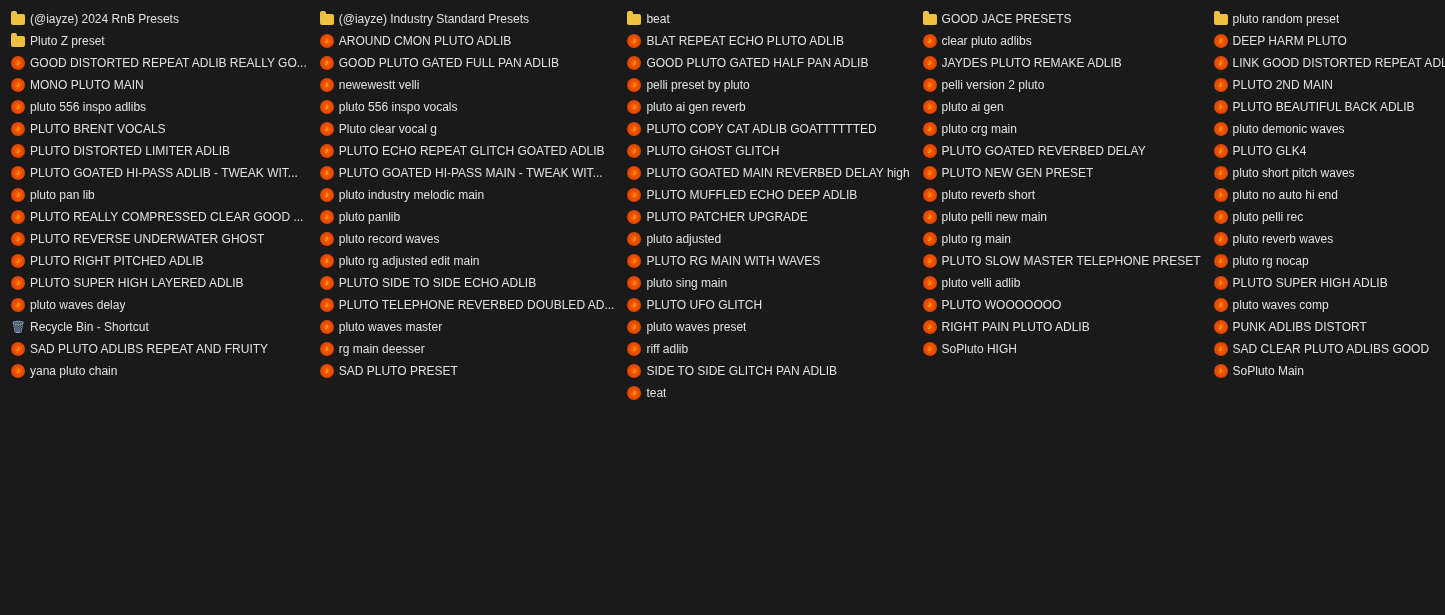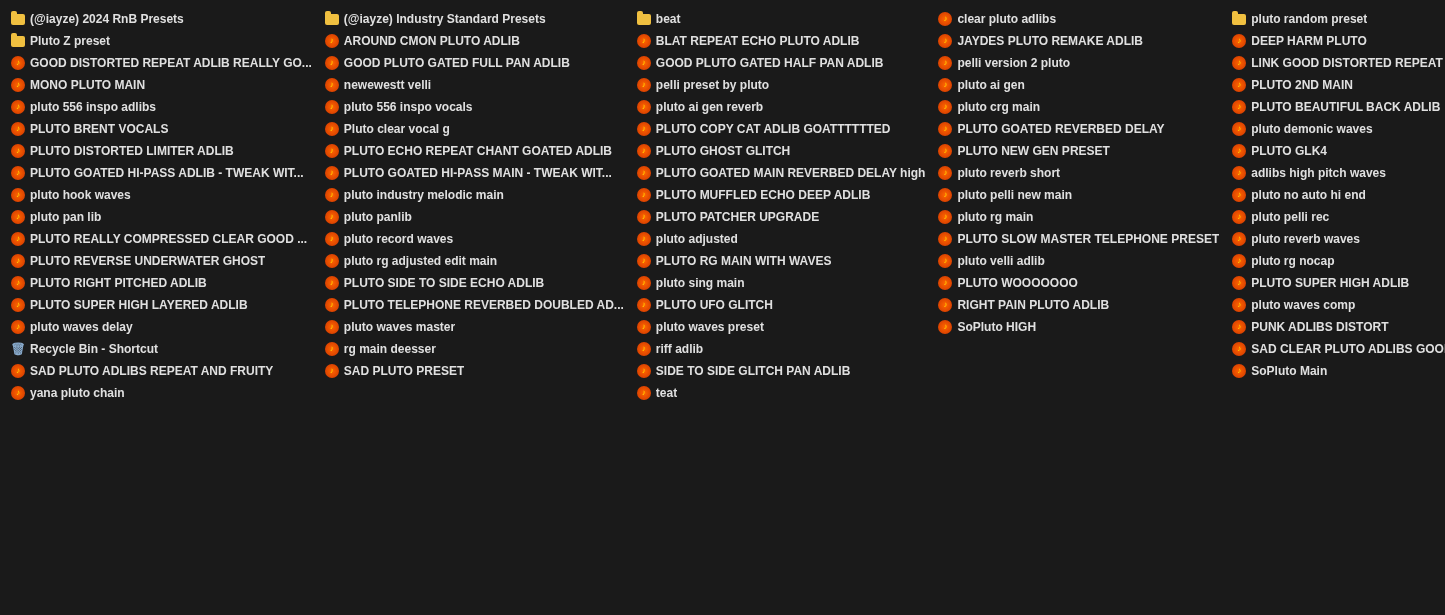--- a/index.html
+++ b/index.html
@@ -10,21 +10,20 @@
       font-size: 12px;
       width: 1445px;
       min-height: 615px;
       overflow-x: hidden;
     }
     .grid-container {
       display: grid;
       grid-template-columns: repeat(5, 1fr);
       padding: 8px 4px;
       gap: 0;
-      font-weight: bold;
     }
     .column {
       display: flex;
       flex-direction: column;
       padding: 0 4px;
     }
     .item {
       display: flex;
       align-items: center;
       padding: 3px 2px;
@@ -143,26 +142,20 @@
       <div class="item">
         <span class="item-icon">
           <div class="icon-preset"></div>
         </span>
         <span class="item-label">PLUTO GOATED HI-PASS ADLIB - TWEAK WIT...</span>
       </div>
       <div class="item">
         <span class="item-icon">
           <div class="icon-preset"></div>
         </span>
-        <span class="item-label">pluto hook waves</span>
-      </div>
-      <div class="item">
-        <span class="item-icon">
-          <div class="icon-preset"></div>
-        </span>
         <span class="item-label">pluto pan lib</span>
       </div>
       <div class="item">
         <span class="item-icon">
           <div class="icon-preset"></div>
         </span>
         <span class="item-label">PLUTO REALLY COMPRESSED CLEAR GOOD ...</span>
       </div>
       <div class="item">
         <span class="item-icon">
@@ -241,21 +234,21 @@
       <div class="item">
         <span class="item-icon">
           <div class="icon-preset"></div>
         </span>
         <span class="item-label">Pluto clear vocal g</span>
       </div>
       <div class="item">
         <span class="item-icon">
           <div class="icon-preset"></div>
         </span>
-        <span class="item-label">PLUTO ECHO REPEAT CHANT GOATED ADLIB</span>
+        <span class="item-label">PLUTO ECHO REPEAT GLITCH GOATED ADLIB</span>
       </div>
       <div class="item">
         <span class="item-icon">
           <div class="icon-preset"></div>
         </span>
         <span class="item-label">PLUTO GOATED HI-PASS MAIN - TWEAK WIT...</span>
       </div>
       <div class="item">
         <span class="item-icon">
           <div class="icon-preset"></div>
@@ -417,20 +410,26 @@
       <div class="item">
         <span class="item-icon">
           <div class="icon-preset"></div>
         </span>
         <span class="item-label">teat</span>
       </div>
     </div>
     <div class="column">
       <div class="item">
         <span class="item-icon">
+          <div class="icon-folder"></div>
+        </span>
+        <span class="item-label">GOOD JACE PRESETS</span>
+      </div>
+      <div class="item">
+        <span class="item-icon">
           <div class="icon-preset"></div>
         </span>
         <span class="item-label">clear pluto adlibs</span>
       </div>
       <div class="item">
         <span class="item-icon">
           <div class="icon-preset"></div>
         </span>
         <span class="item-label">JAYDES PLUTO REMAKE ADLIB</span>
       </div>
@@ -553,21 +552,21 @@
       <div class="item">
         <span class="item-icon">
           <div class="icon-preset"></div>
         </span>
         <span class="item-label">PLUTO GLK4</span>
       </div>
       <div class="item">
         <span class="item-icon">
           <div class="icon-preset"></div>
         </span>
-        <span class="item-label">adlibs high pitch waves</span>
+        <span class="item-label">pluto short pitch waves</span>
       </div>
       <div class="item">
         <span class="item-icon">
           <div class="icon-preset"></div>
         </span>
         <span class="item-label">pluto no auto hi end</span>
       </div>
       <div class="item">
         <span class="item-icon">
           <div class="icon-preset"></div>

